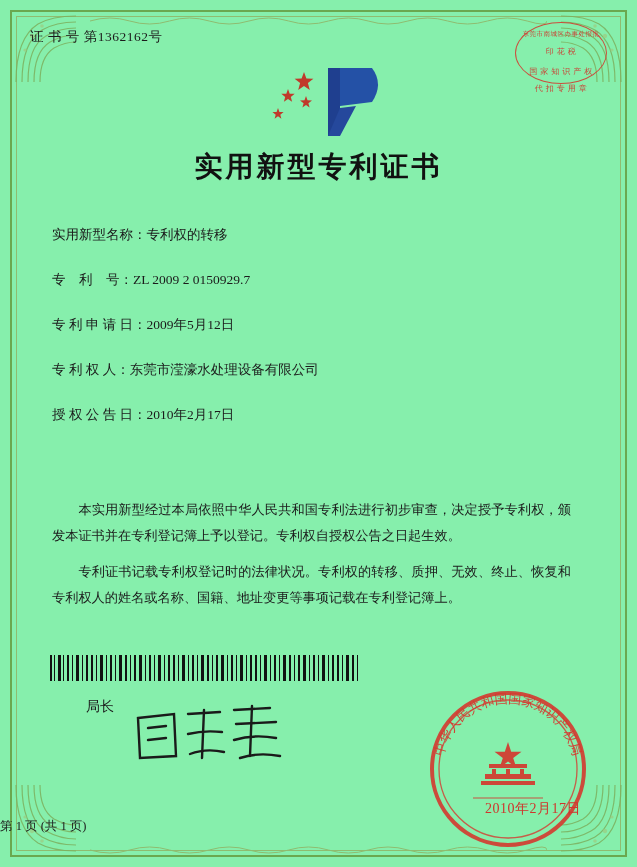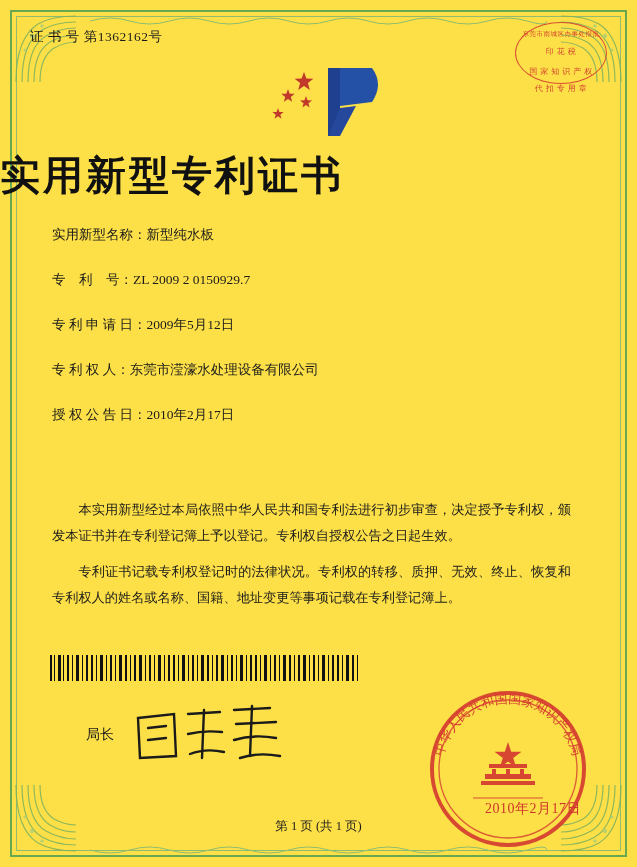--- a/index.html
+++ b/index.html
@@ -7,21 +7,21 @@
     padding: 0;
     background: #ffffff;
   }
   body {
     font-family: "Liberation Serif", "DejaVu Serif", serif;
   }
   .page {
     position: relative;
     width: 637px;
     height: 867px;
-    background: #fde047;
+    background: #86efac;
     overflow: hidden;
   }
   
   .border-outer {
     position: absolute;
     left: 10px; top: 10px;
     width: 617px; height: 847px;
     box-sizing: border-box;
     border: 2px solid #6aa84f;
   }
@@ -100,22 +100,22 @@
     display: flex;
     justify-content: center;
     align-items: center;
   }
 
   
   .title {
     position: absolute;
     left: 0; right: 0;
     top: 148px;
-    text-align: left;
-    font-size: 40px;
+    text-align: center;
+    font-size: 28px;
     font-weight: bold;
     letter-spacing: 3px;
     color: #111;
     font-family: "Liberation Serif", "DejaVu Serif", serif;
   }
 
   
   .fields {
     position: absolute;
     left: 52px;
@@ -159,21 +159,21 @@
     left: 50px;
     top: 655px;
     width: 310px;
     height: 26px;
   }
 
   
   .sign-label {
     position: absolute;
     left: 86px;
-    top: 726px;
+    top: 698px;
     font-size: 14px;
     color: #1b1b1b;
   }
   .signature {
     position: absolute;
     left: 130px;
     top: 700px;
     width: 160px;
     height: 70px;
   }
@@ -195,21 +195,21 @@
     font-size: 14px;
     color: #cf352c;
     letter-spacing: .5px;
   }
 
   
   .page-footer {
     position: absolute;
     left: 0; right: 0;
     bottom: 32px;
-    text-align: center;
+    text-align: left;
     font-size: 12.5px;
     color: #1b1b1b;
   }
 </style>
 </head>
 <body>
 
 <div class="page">
 
   <div class="border-outer"></div>
@@ -315,21 +315,21 @@
         <polygon points="34,50 35.4,54 39.6,54.1 36.3,56.7 37.4,60.8 34,58.3 30.6,60.8 31.7,56.7 28.4,54.1 32.6,54"></polygon>
         <polygon points="62,38 63.5,42.3 68,42.4 64.4,45.2 65.6,49.6 62,46.9 58.4,49.6 59.6,45.2 56,42.4 60.5,42.3"></polygon>
       </g>
     </svg>
   </div>
 
   <div class="title">实用新型专利证书</div>
 
   <div class="fields">
     <div class="field-row">
-      <span class="field-label">实用新型名称：</span><span class="field-value">新型纯水板</span>
+      <span class="field-label">实用新型名称：</span><span class="field-value">专利权的转移</span>
     </div>
     <div class="field-row">
       <span class="field-label">专　利　号：</span><span class="field-value">ZL 2009 2 0150929.7</span>
     </div>
     <div class="field-row">
       <span class="field-label">专 利 申 请 日：</span><span class="field-value">2009年5月12日</span>
     </div>
     <div class="field-row">
       <span class="field-label">专 利 权 人：</span><span class="field-value">东莞市滢濠水处理设备有限公司</span>
     </div>

